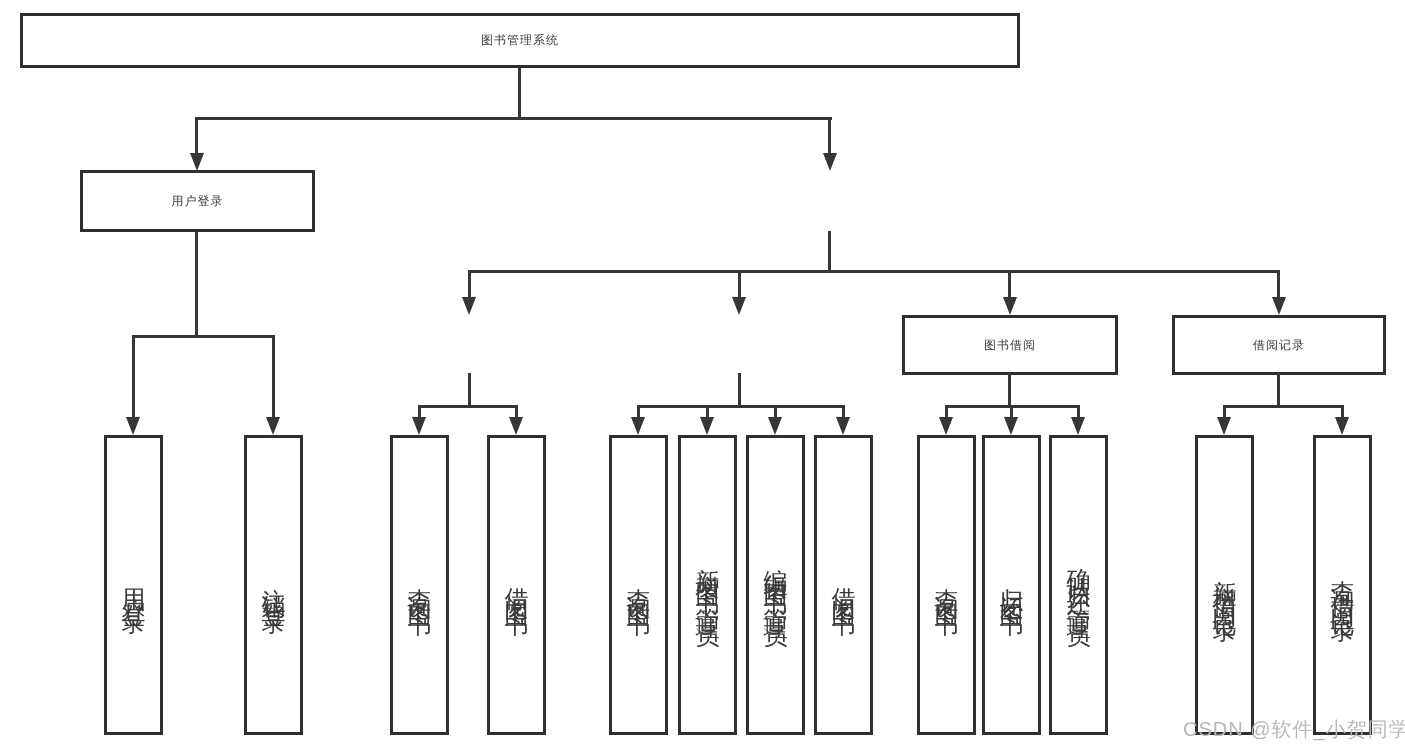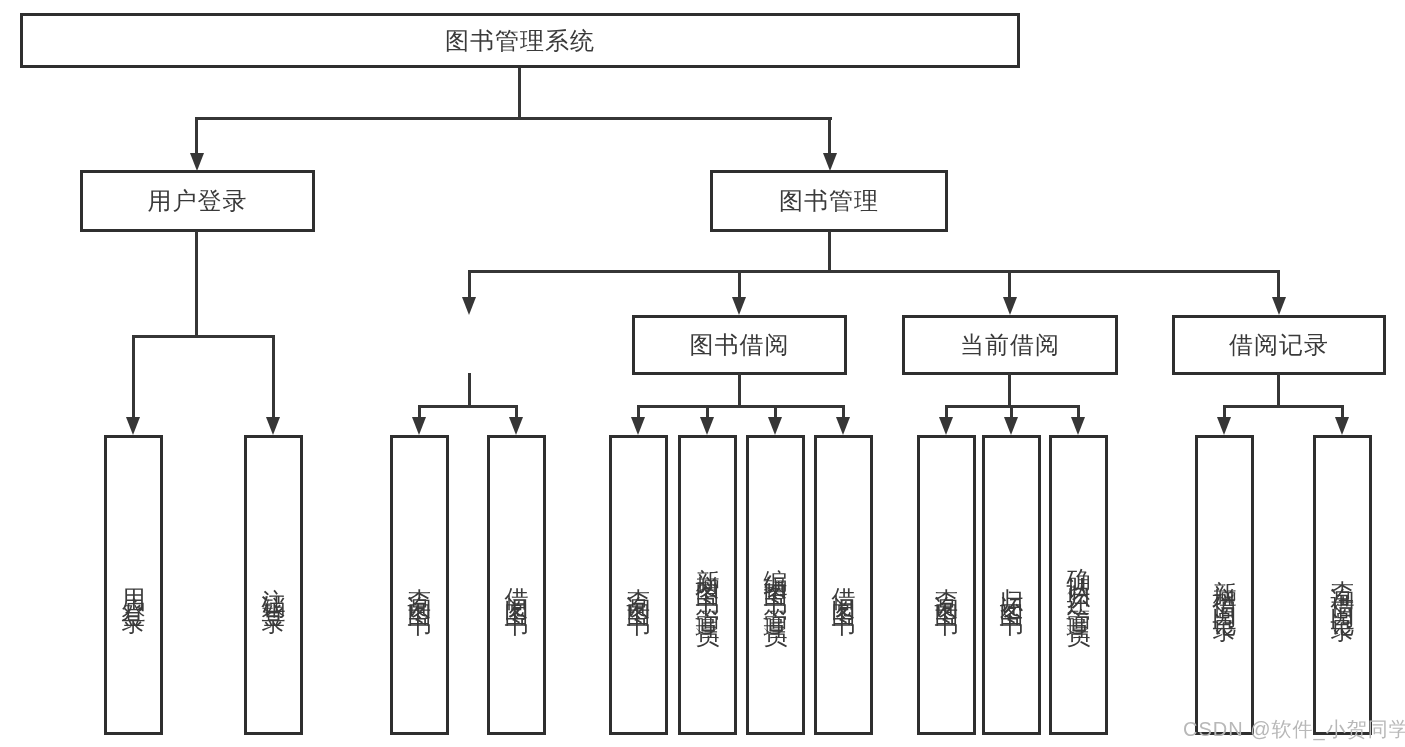--- a/index.html
+++ b/index.html
@@ -8,21 +8,21 @@
     background:#ffffff;
     font-family:"Liberation Sans","DejaVu Sans",sans-serif;
   }
   .stage{position:absolute;inset:0;}
   .box{
     position:absolute;box-sizing:border-box;
     border:3px solid #2f2f2f;background:#ffffff;
     display:flex;align-items:center;justify-content:center;
     color:#3a3a3a;
   }
-  .hbox{font-size:24px;letter-spacing:1px;white-space:nowrap;}
+  .hbox{font-size:12px;letter-spacing:1px;white-space:nowrap;}
   .vbox .vtext{
     writing-mode:vertical-rl;text-orientation:mixed;
     font-size:24px;letter-spacing:8px;line-height:1;
     color:#3a3a3a;
   }
   .line{position:absolute;background:#363636;}
   .arrow{
     position:absolute;width:0;height:0;
     border-left:7px solid transparent;
     border-right:7px solid transparent;
@@ -41,42 +41,40 @@
   <div class="box hbox" style="left:20px;top:13px;width:1000px;height:55px;">图书管理系统</div>
 
   <div class="line" style="left:518px;top:68px;width:3px;height:51px;"></div>
   <div class="line" style="left:196px;top:117px;width:636px;height:3px;"></div>
   <div class="line" style="left:195px;top:117px;width:3px;height:37px;"></div>
   <div class="arrow" style="left:190px;top:153px;"></div>
   <div class="line" style="left:828px;top:117px;width:3px;height:37px;"></div>
   <div class="arrow" style="left:823px;top:153px;"></div>
 
   <div class="box hbox" style="left:80px;top:170px;width:235px;height:62px;">用户登录</div>
-  <div class="box hbox" style="left:710px;top:170px;width:238px;height:62px;">图书管理</div>
 
   <div class="line" style="left:195px;top:231px;width:3px;height:106px;"></div>
   <div class="line" style="left:132px;top:335px;width:143px;height:3px;"></div>
   <div class="line" style="left:132px;top:335px;width:3px;height:82px;"></div>
   <div class="arrow" style="left:126px;top:417px;"></div>
   <div class="line" style="left:272px;top:335px;width:3px;height:82px;"></div>
   <div class="arrow" style="left:266px;top:417px;"></div>
 
   <div class="line" style="left:828px;top:231px;width:3px;height:41px;"></div>
   <div class="line" style="left:468px;top:270px;width:812px;height:3px;"></div>
   <div class="line" style="left:468px;top:270px;width:3px;height:28px;"></div>
   <div class="arrow" style="left:462px;top:297px;"></div>
   <div class="line" style="left:738px;top:270px;width:3px;height:28px;"></div>
   <div class="arrow" style="left:732px;top:297px;"></div>
   <div class="line" style="left:1008px;top:270px;width:3px;height:28px;"></div>
   <div class="arrow" style="left:1003px;top:297px;"></div>
   <div class="line" style="left:1277px;top:270px;width:3px;height:28px;"></div>
   <div class="arrow" style="left:1272px;top:297px;"></div>
 
-  <div class="box hbox" style="left:632px;top:315px;width:215px;height:60px;">图书借阅</div>
-  <div class="box hbox" style="left:902px;top:315px;width:216px;height:60px;">当前借阅</div>
+  <div class="box hbox" style="left:902px;top:315px;width:216px;height:60px;">图书借阅</div>
   <div class="box hbox" style="left:1172px;top:315px;width:214px;height:60px;">借阅记录</div>
 
   <div class="line" style="left:468px;top:373px;width:3px;height:34px;"></div>
   <div class="line" style="left:418px;top:405px;width:100px;height:3px;"></div>
   <div class="line" style="left:418px;top:405px;width:3px;height:13px;"></div>
   <div class="arrow" style="left:412px;top:417px;"></div>
   <div class="line" style="left:515px;top:405px;width:3px;height:13px;"></div>
   <div class="arrow" style="left:509px;top:417px;"></div>
 
   <div class="line" style="left:738px;top:373px;width:3px;height:34px;"></div>

